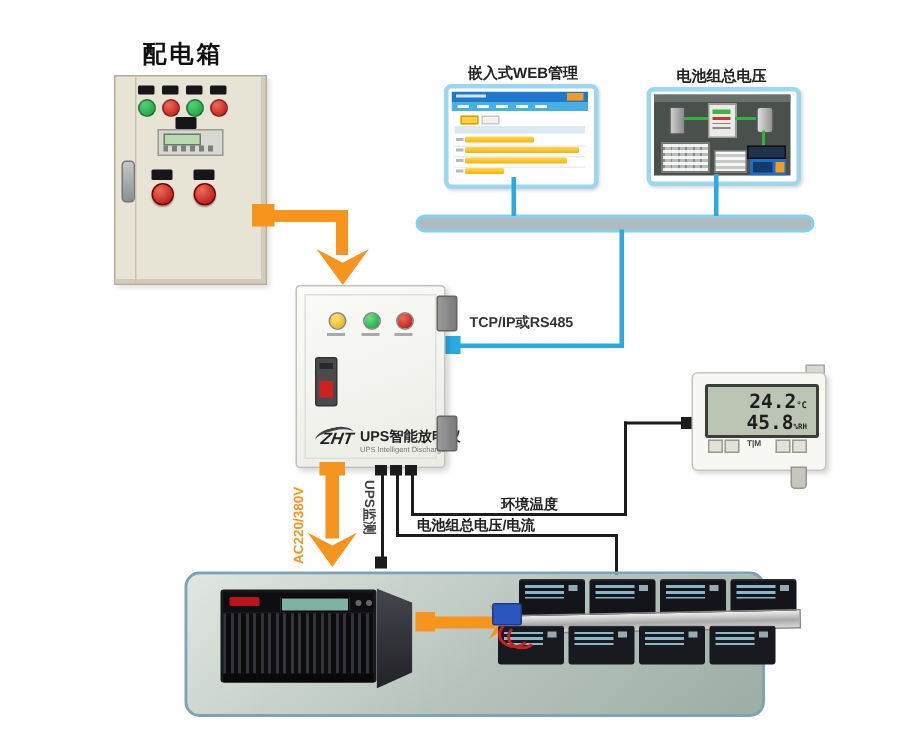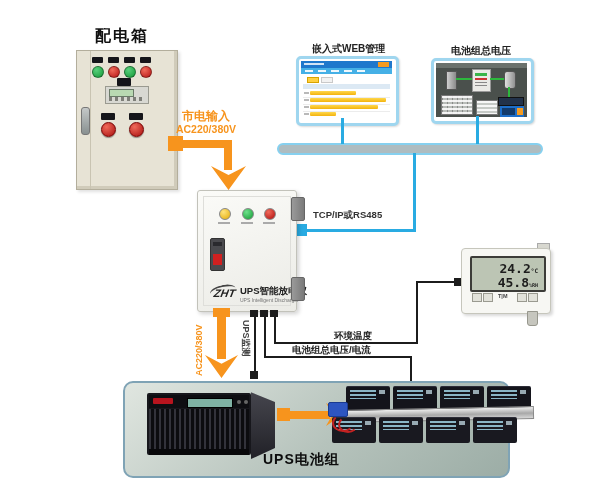--- a/index.html
+++ b/index.html
@@ -97,24 +97,20 @@
       <div class="abs meter-lcd"></div>
       <div class="abs meter-keys"></div>
     </div>
     <div class="abs cab-win" style="left:24px;top:62px;width:14px;height:7px;"></div>
     <div class="abs cab-win" style="left:52px;top:62px;width:14px;height:7px;"></div>
     <div class="abs mushroom" style="left:24px;top:71px;"></div>
     <div class="abs mushroom" style="left:52px;top:71px;"></div>
     <div class="abs handle"></div>
   </div>
 
-  <div class="abs" style="left:172px;top:110px;width:68px;text-align:center;color:#f7941d;font-weight:bold;font-size:12px;line-height:13px;">
-    <div>市电输入</div>
-    <div style="font-size:10.5px;">AC220/380V</div>
-  </div>
   <div class="abs orange" style="left:168px;top:136px;width:15px;height:15px;"></div>
   <div class="abs orange" style="left:176px;top:140px;width:56px;height:8px;"></div>
   <div class="abs orange" style="left:224px;top:140px;width:8px;height:30px;"></div>
   <div class="abs orange chev-down" style="left:211px;top:166px;width:35px;height:24px;"></div>
 
   <div class="abs m-title" style="left:312px;top:42px;">嵌入式WEB管理</div>
   <div class="abs m-title" style="left:451px;top:44px;">电池组总电压</div>
 
   <div class="abs monitor" style="left:296px;top:56px;width:97px;height:64px;">
     <div class="screen" style="width:91px;height:58px;background:#fff;">
@@ -202,21 +198,21 @@
   <div class="abs orange chev-down" style="left:205px;top:355px;width:33px;height:23px;"></div>
 
   <div class="abs kline" style="left:254px;top:316px;width:2px;height:58px;"></div>
   <div class="abs ksq" style="left:250px;top:371px;width:8px;height:8px;"></div>
   <div class="abs vlbl" style="left:252px;top:320px;color:#444;transform:rotate(90deg);transform-origin:0 0;">UPS监测</div>
 
   <div class="abs kline" style="left:264px;top:316px;width:2px;height:42px;"></div>
   <div class="abs kline" style="left:264px;top:356px;width:148px;height:2px;"></div>
   <div class="abs kline" style="left:410px;top:356px;width:2px;height:38px;"></div>
   <div class="abs ksq" style="left:405px;top:391px;width:11px;height:8px;"></div>
-  <div class="abs lbl" style="left:292px;top:344px;">电池组总电压/电流</div>
+  <div class="abs lbl" style="left:278px;top:344px;">电池组总电压/电流</div>
 
   <div class="abs kline" style="left:274px;top:316px;width:2px;height:28px;"></div>
   <div class="abs kline" style="left:274px;top:342px;width:144px;height:2px;"></div>
   <div class="abs kline" style="left:416px;top:281px;width:2px;height:63px;"></div>
   <div class="abs kline" style="left:416px;top:281px;width:41px;height:2px;"></div>
   <div class="abs ksq" style="left:454px;top:278px;width:8px;height:8px;"></div>
   <div class="abs lbl" style="left:334px;top:330px;">环境温度</div>
 
   <div class="abs" style="left:537px;top:243px;width:11px;height:8px;background:#d8d8d0;border:1px solid #aaa;"></div>
   <div class="abs sensor">
@@ -230,21 +226,20 @@
     </div>
     <div class="abs sbtn" style="left:10px;top:44px;"></div>
     <div class="abs sbtn" style="left:21px;top:44px;"></div>
     <div class="abs" style="left:36px;top:44px;font-size:5.5px;font-weight:bold;color:#444;">T|M</div>
     <div class="abs sbtn" style="left:55px;top:44px;"></div>
     <div class="abs sbtn" style="left:66px;top:44px;"></div>
   </div>
   <div class="abs" style="left:527px;top:311px;width:9px;height:13px;background:#c6c6be;border:1px solid #97978d;border-radius:0 0 3px 3px;"></div>
 
   <div class="abs batbox"></div>
-  <div class="abs bb-title" style="left:263px;top:451px;">UPS电池组</div>
 
   <div class="abs" style="left:147px;top:391px;width:128px;height:68px;">
     <div class="abs ups-front">
       <div class="abs" style="left:2px;top:2px;width:100px;height:13px;background:#0e0e12;">
         <div class="abs" style="left:4px;top:3px;width:20px;height:6px;background:#b8141e;border-radius:1px;"></div>
         <div class="abs" style="left:38px;top:3px;width:44px;height:8px;background:#7fb2a4;border:1px solid #000;"></div>
         <div class="abs" style="left:88px;top:5px;width:4px;height:4px;background:#666;border-radius:50%;"></div>
         <div class="abs" style="left:95px;top:5px;width:4px;height:4px;background:#666;border-radius:50%;"></div>
       </div>
       <div class="abs vents"></div>

